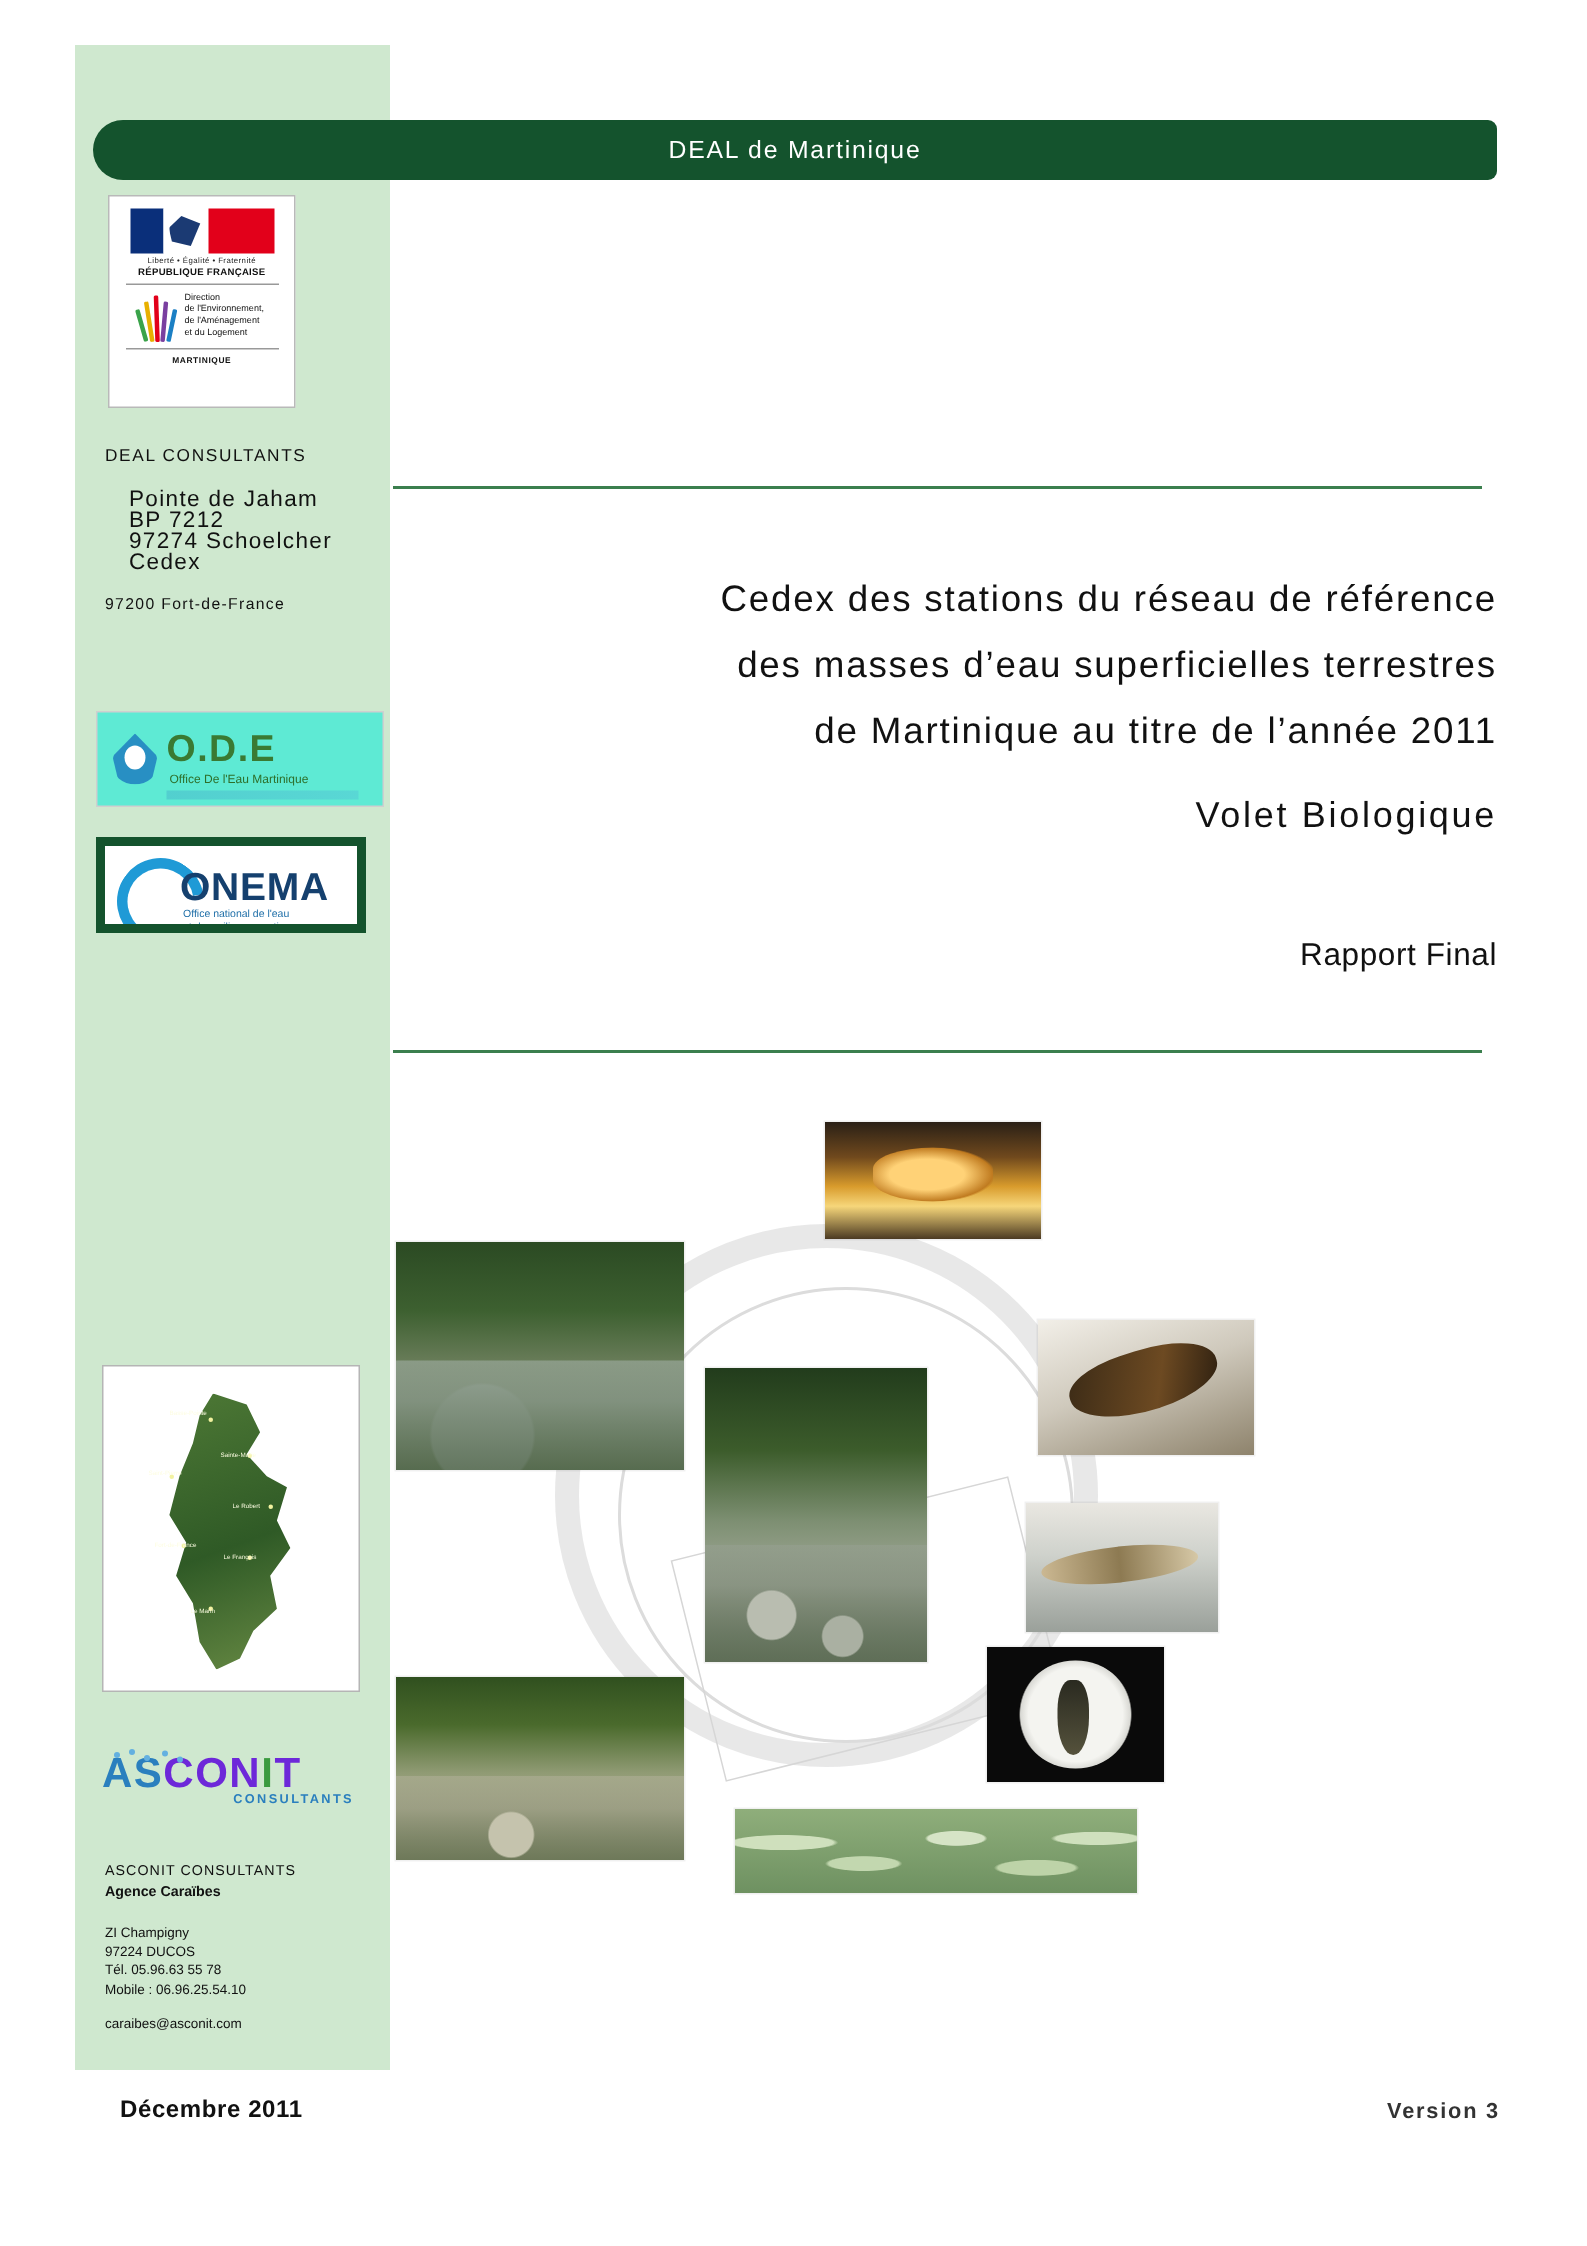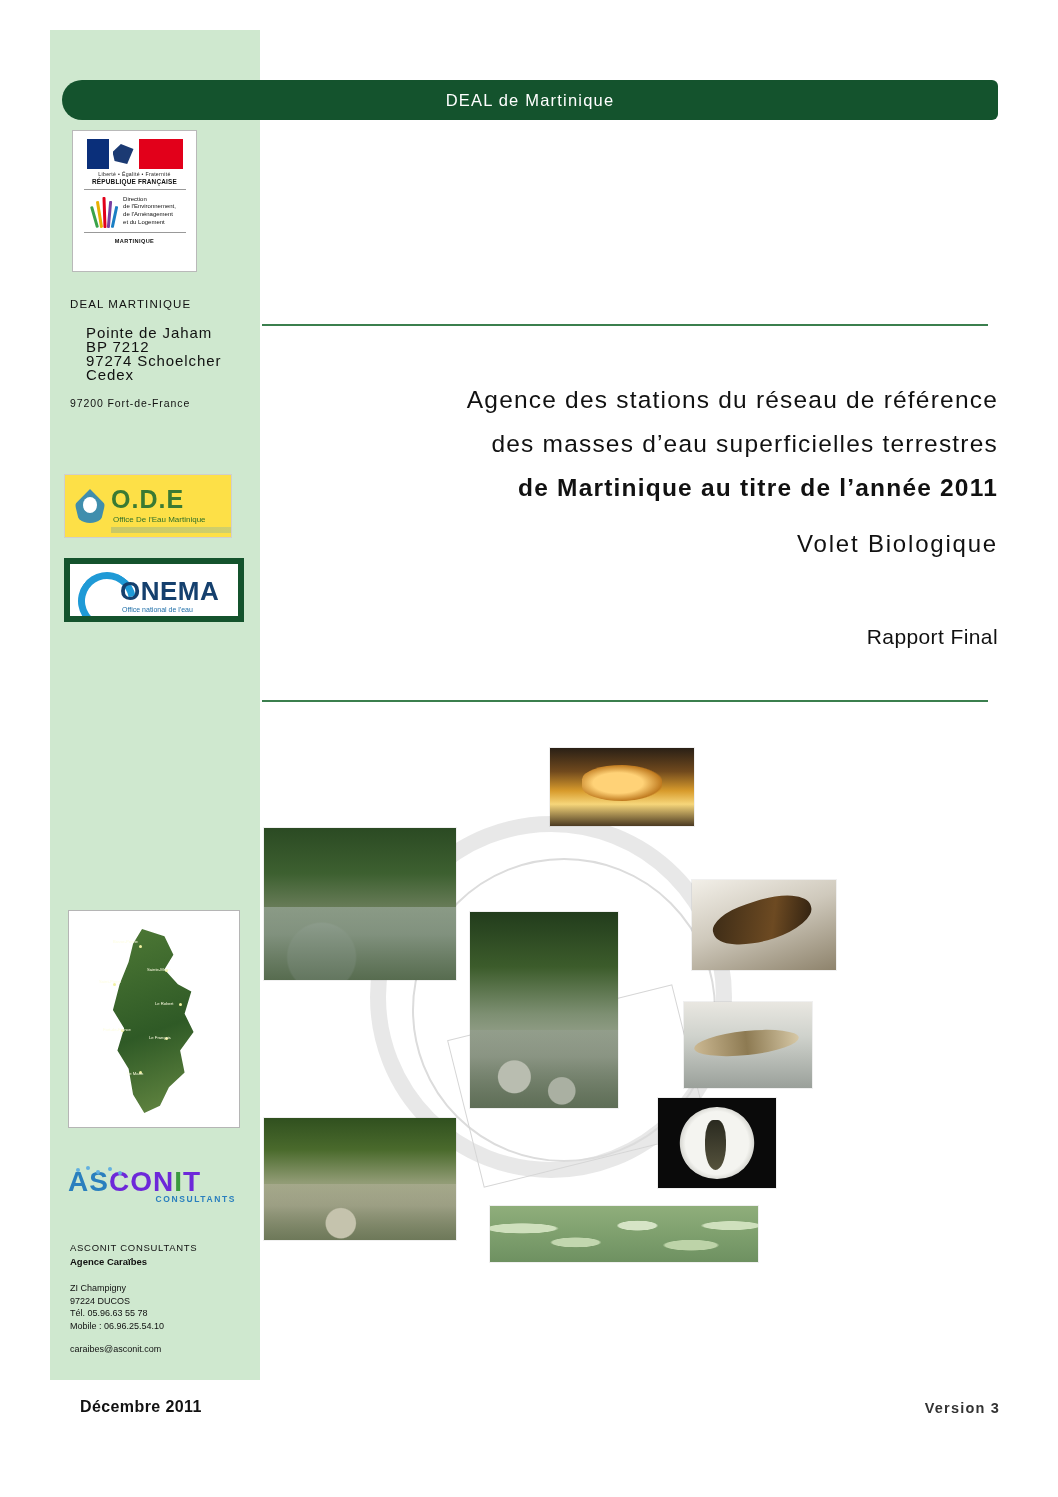--- a/index.html
+++ b/index.html
@@ -162,23 +162,23 @@
     font-size: 10.5px;
     letter-spacing: .9px;
     color: #111;
   }
 
   
   .logo-ode {
     position: absolute;
     left: 14px;
     top: 444px;
-    width: 168px;
+    width: 192px;
     height: 64px;
-    background: #fde047;
+    background: #5eead4;
     border: 1px solid #cfcfcf;
     box-sizing: border-box;
     overflow: hidden;
   }
   .ode-drop {
     position: absolute;
     left: 6px; top: 10px;
     width: 40px; height: 44px;
   }
   .ode-drop .d1 {
@@ -412,21 +412,21 @@
     top: 248px;
     width: 726px;
     text-align: right;
     font-size: 24.5px;
     line-height: 44px;
     letter-spacing: 1.2px;
     color: #111;
   }
   .main-title .l1 { display: block; }
   .main-title .l2 { display: block; }
-  .main-title .l3 { display: block; font-weight: bold; }
+  .main-title .l3 { display: block; }
 
   .volet {
     position: absolute;
     right: 0;
     top: 400px;
     font-size: 24px;
     letter-spacing: 1.8px;
     color: #111;
   }
   .rapport {
@@ -628,21 +628,21 @@
               <i></i>
           </span>
           <span class="deal-text">
             Direction<br>de l'Environnement,<br>de l'Aménagement<br>et du Logement
           </span>
         </div>
         <div class="rf-rule"></div>
         <div class="deal-sub">MARTINIQUE</div>
       </div>
 
-      <div class="sb-heading">DEAL MARTINIQUE</div>
+      <div class="sb-heading">DEAL CONSULTANTS</div>
 
       <div class="sb-addr">
         Pointe de Jaham<br>BP 7212<br>97274 Schoelcher<br>Cedex
       </div>
       <div class="sb-addr2">97200 Fort-de-France</div>
 
       <div class="logo-ode">
         <span class="ode-drop">
           <span class="d1"></span>
             <span class="d2"></span>
@@ -703,21 +703,21 @@
   <div class="header-bar">
     <div class="header-title">DEAL de Martinique</div>
   </div>
 
   <div class="content">
 
 
     <div class="rule rule-top"></div>
 
     <div class="main-title">
-      <span class="l1">Agence des stations du réseau de référence</span>
+      <span class="l1">Cedex des stations du réseau de référence</span>
       <span class="l2">des masses d’eau superficielles terrestres</span>
       <span class="l3">de Martinique au titre de l’année 2011</span>
     </div>
 
     <div class="volet">Volet Biologique</div>
     <div class="rapport">Rapport Final</div>
 
     <div class="rule rule-bottom"></div>
 
     <div class="montage">

